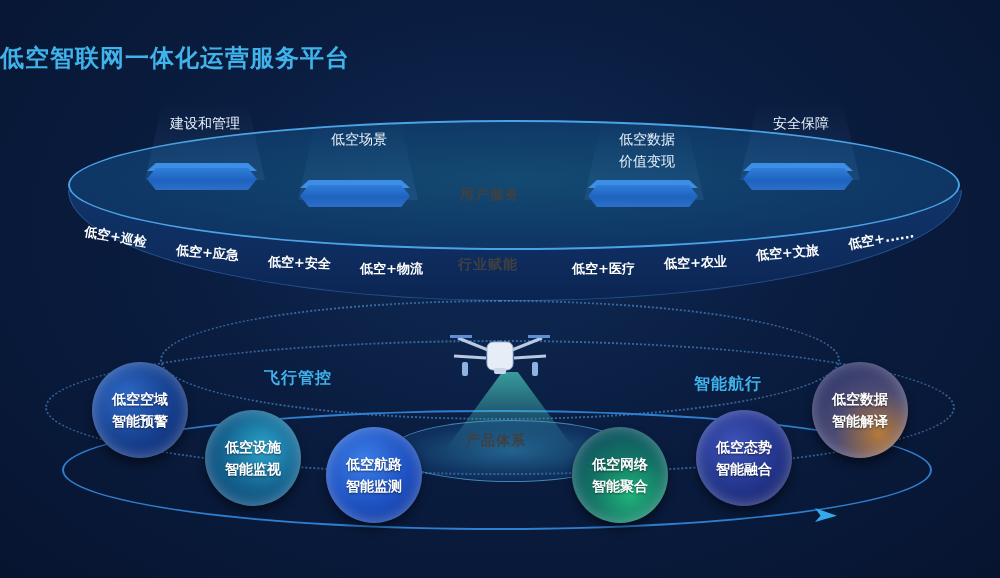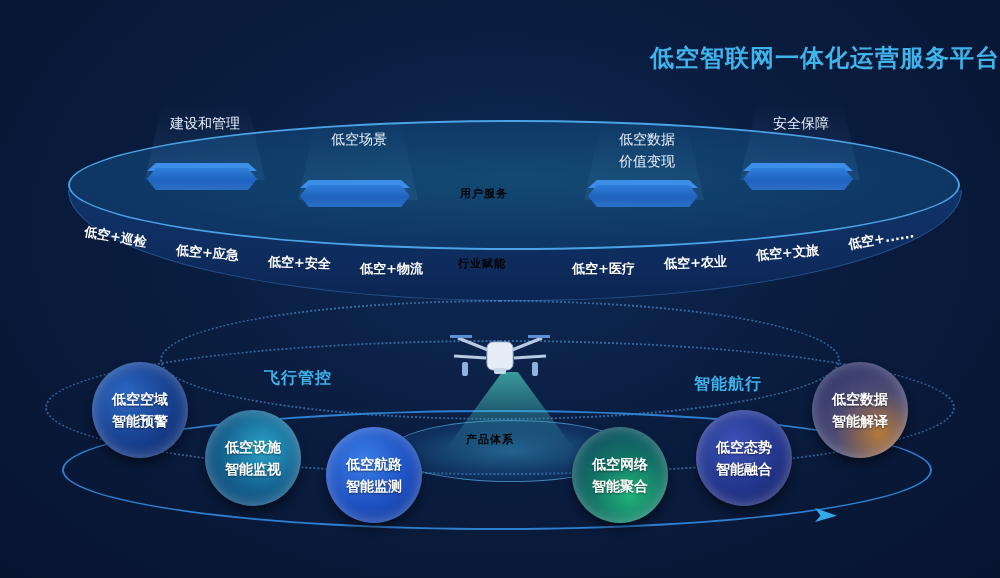--- a/index.html
+++ b/index.html
@@ -4,21 +4,21 @@
 <style>
   html, body { margin:0; padding:0; }
   body {
     width:1000px; height:578px; overflow:hidden; position:relative;
     background: radial-gradient(ellipse at 50% 40%, #0f2a56 0%, #0a1d40 45%, #071430 100%);
     font-family: "DejaVu Sans", "Liberation Sans", sans-serif;
     color:#fff;
   }
   .abs { position:absolute; }
   .title {
-    left:0; width:1000px; top:42px; text-align:right;
+    left:0; width:1000px; top:42px; text-align:left;
     font-size:24px; font-weight:bold; color:#3fb3ea; letter-spacing:1px;
   }
   .disc-band {
     left:68px; top:190px; width:892px; height:110px;
     border-radius: 0 0 50% 50% / 0 0 100% 100%;
     background: linear-gradient(180deg, #10346a 0%, #0e2c5e 60%, #0b2552 100%);
     border:1px solid rgba(70,140,220,0.4); border-top:none;
   }
   .disc-rim {
     left:68px; top:120px; width:892px; height:130px; border-radius:50%;
@@ -37,21 +37,21 @@
     box-shadow:0 0 12px rgba(70,150,255,0.6);
   }
   .pedestal-top {
     width:110px; height:8px;
     background:#3c8ee6;
     clip-path: polygon(8% 0, 92% 0, 100% 100%, 0 100%);
   }
   .svc-label {
     width:130px; text-align:center; font-size:14px; line-height:22px; color:#e8f1fb;
   }
-  .section-label { font-size:11px; font-weight:bold; color:#000000; letter-spacing:1px; }
+  .section-label { font-size:14px; font-weight:bold; color:#404040; letter-spacing:1px; }
   .industry { font-size:13px; font-weight:bold; color:#ffffff; white-space:nowrap; }
   
   .orbit-dotted {
     border:2px dotted rgba(90,160,230,0.55); border-radius:50%; box-sizing:border-box;
   }
   .orbit-solid {
     border:2px solid #2f7fd0; border-radius:50%; box-sizing:border-box;
   }
   .core-disc {
     left:390px; top:420px; width:240px; height:60px; border-radius:50%;

